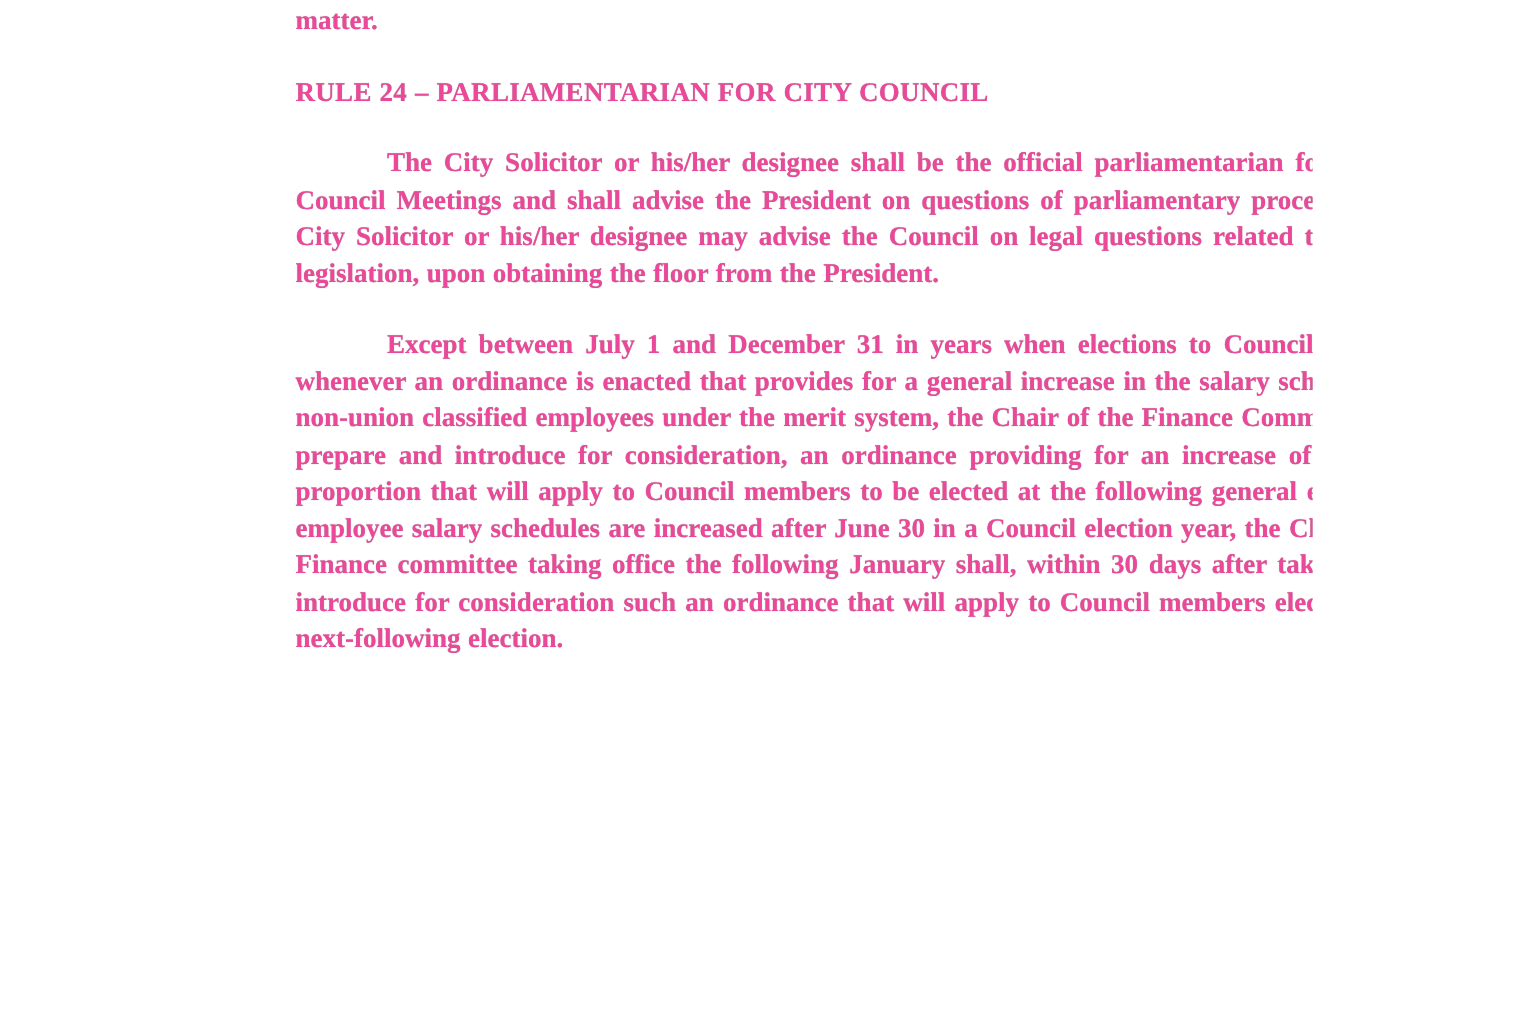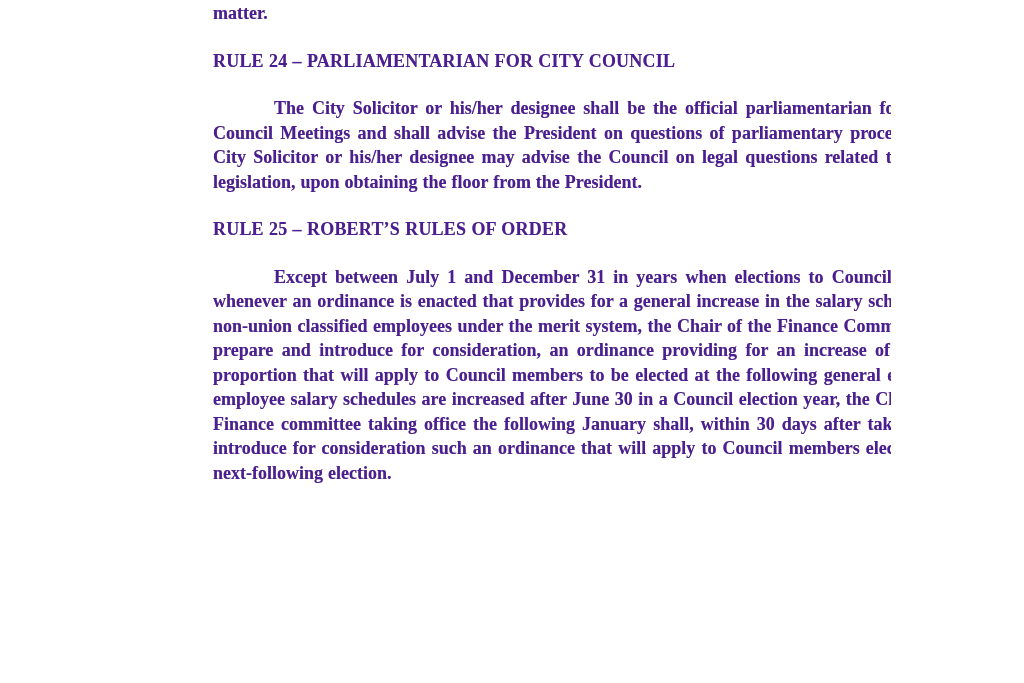--- a/index.html
+++ b/index.html
@@ -8,22 +8,21 @@
     background: #ffffff;
   }
   .page {
     position: relative;
     width: 875px;
     height: 683px;
     background: #ffffff;
     overflow: hidden;
     font-family: "Liberation Serif", "DejaVu Serif", serif;
     font-weight: 700;
-    color: #4c1d95;
-    margin-left: 16px;
+    color: #ec4899;
   }
   .content {
     position: absolute;
     left: 197px;
     top: 1px;
     width: 757px;
   }
   .content p {
     margin: 0 0 23px 0;
     font-size: 18px;
@@ -41,16 +40,15 @@
   }
 </style>
 </head>
 <body>
 
 <div class="page">
   <div class="content" id="doc-content">
       <p class="">matter.</p>
       <p class="heading">RULE 24 – PARLIAMENTARIAN FOR CITY COUNCIL</p>
       <p class="indent">The City Solicitor or his/her designee shall be the official parliamentarian for all City Council Meetings and shall advise the President on questions of parliamentary procedure. The City Solicitor or his/her designee may advise the Council on legal questions related to pending legislation, upon obtaining the floor from the President.</p>
-      <p class="heading">RULE 25 – ROBERT’S RULES OF ORDER</p>
       <p class="indent">Except between July 1 and December 31 in years when elections to Council are held, whenever an ordinance is enacted that provides for a general increase in the salary schedules for non-union classified employees under the merit system, the Chair of the Finance Committee shall prepare and introduce for consideration, an ordinance providing for an increase of the same proportion that will apply to Council members to be elected at the following general election.  If employee salary schedules are increased after June 30 in a Council election year, the Chair of the Finance committee taking office the following January shall, within 30 days after taking office, introduce for consideration such an ordinance that will apply to Council members elected at the next-following election.</p>
     </div>
 </div>
 
 </body></html>

